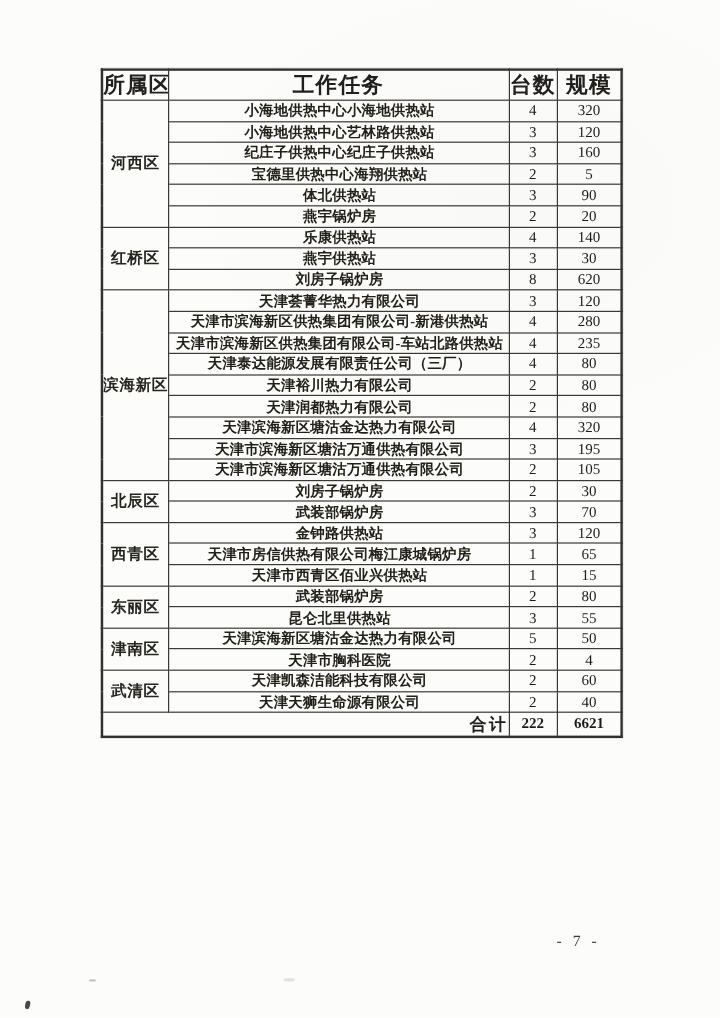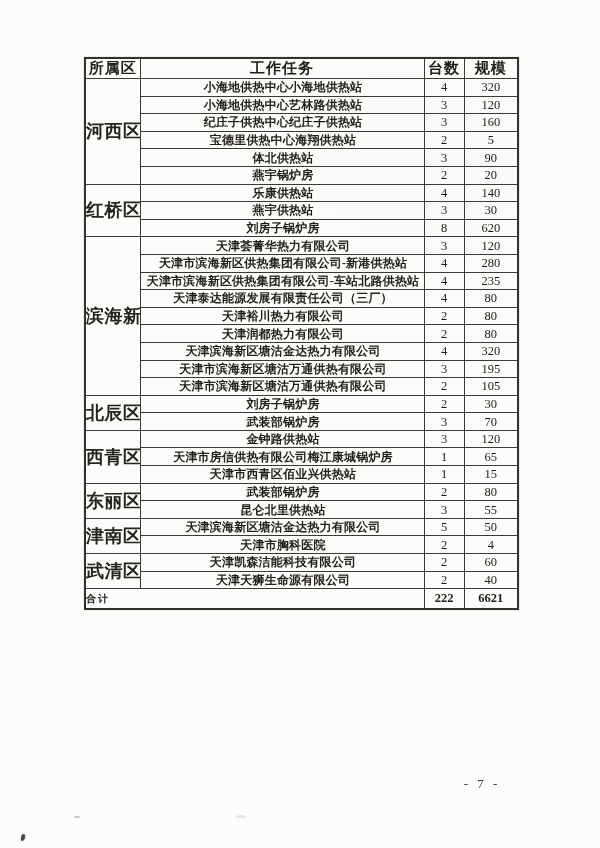--- a/index.html
+++ b/index.html
@@ -36,57 +36,57 @@
     padding: 0;
     overflow: hidden;
     white-space: nowrap;
   }
   table.main-table {
     border: 2px solid #33312d;
     box-shadow: 0 0 1px rgba(60,58,52,0.45);
   }
   .main-table thead th {
     height: 19px;
-    font-size: 15px;
+    font-size: 18px;
     font-weight: bold;
     text-align: center;
     color: #22201d;
     letter-spacing: 1px;
   }
   .main-table tbody td {
     height: 16.6px;
     font-size: 12px;
     line-height: 16px;
   }
   .main-table td.district {
     text-align: center;
-    font-size: 18px;
+    font-size: 13px;
     font-weight: bold;
     color: #26241f;
     letter-spacing: 0.5px;
     margin-top: 35px;
   }
   .main-table td.task {
     text-align: center;
     padding: 0 3px 0 5px;
     font-weight: bold;
     color: #232019;
     letter-spacing: 0.2px;
   }
   .main-table td.units,
   .main-table td.scale {
     text-align: center;
     font-size: 12.5px;
     color: #1e1c18;
   }
   .main-table tfoot td {
     height: 19px;
-    font-size: 10px;
+    font-size: 14px;
     font-weight: bold;
-    text-align: left;
+    text-align: right;
     color: #22201d;
   }
   .main-table tfoot td.total-label {
     letter-spacing: 2px;
   }
   .page-number {
     position: absolute;
     left: 447px;
     top: 776px;
     width: 70px;

